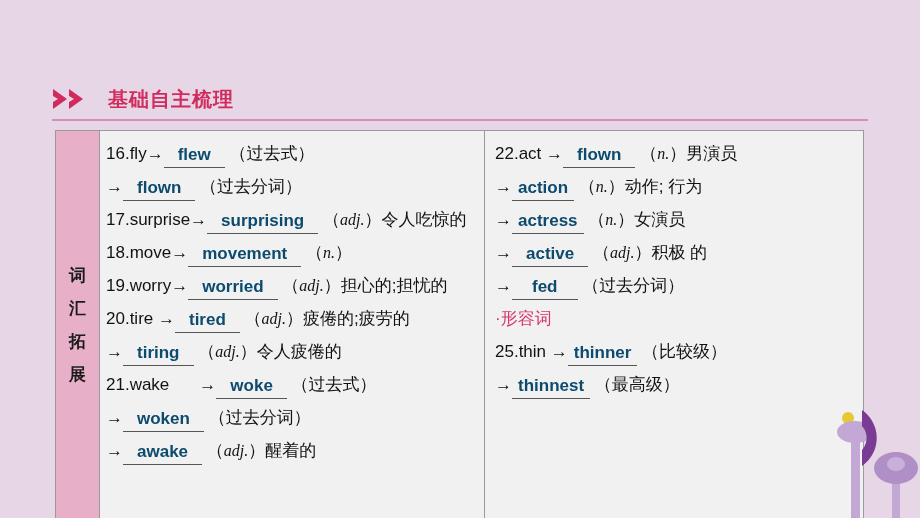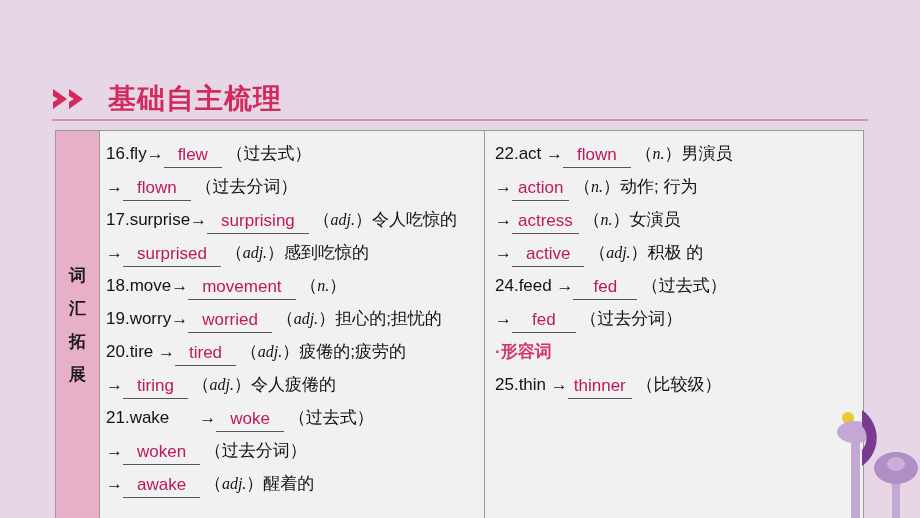--- a/index.html
+++ b/index.html
@@ -35,21 +35,21 @@
     display: flex;
     align-items: center;
   }
   #chevrons {
     display: block;
     margin-right: 12px;
     flex: 0 0 auto;
   }
   #section-title {
     color: #d12b5e;
-    font-size: 28px;
+    font-size: 20px;
     font-weight: bold;
     letter-spacing: 1px;
     line-height: 1;
     white-space: nowrap;
   }
   #header-rule {
     position: absolute;
     left: 52px;
     top: 119px;
     width: 816px;
@@ -111,39 +111,39 @@
     line-height: 33px;
     color: #121212;
     white-space: nowrap;
   }
   .entry.wrapline {
     white-space: normal;
   }
 
   
   .ans {
-    color: #be185d;
-    font-weight: normal;
+    color: #0c4a6e;
+    font-weight: bold;
     border-bottom: 1.5px solid #555;
     padding: 0 6px 1px 6px;
     display: inline-block;
     line-height: 22px;
     vertical-align: -1px;
   }
   .ans.wide  { padding-left: 14px; padding-right: 14px; }
   .ans.xwide { padding-left: 20px; padding-right: 20px; }
   .pos {
     font-style: italic;
     font-family: "Liberation Serif", "DejaVu Serif", serif;
     font-size: 16px;
   }
   .cn { color: #121212; }
   .bullet-head {
     color: #d6356a;
-    font-weight: bold;
+    font-weight: normal;
     font-size: 17px;
   }
   .gap { display: inline-block; width: 30px; }
 </style>
 </head>
 <body>
 
 <div id="header">
   <svg id="chevrons" width="44" height="22" viewBox="0 0 44 22">
     <path d="M1 1 L15 11 L1 21 L1 14 L6 11 L1 8 Z" fill="#d12b5e"></path>
@@ -159,38 +159,37 @@
       <span class="lbl-char">词</span>
       <span class="lbl-char">汇</span>
       <span class="lbl-char">拓</span>
       <span class="lbl-char">展</span>
     </div>
 
   <div class="col" id="col-left">
       <div class="entry"><span class="cn">16.fly→</span><span class="ans wide">flew</span><span class="cn"> （过去式）</span></div>
       <div class="entry"><span class="cn">→</span><span class="ans wide">flown</span><span class="cn"> （过去分词）</span></div>
       <div class="entry wrapline"><span class="cn">17.surprise→</span><span class="ans wide">surprising</span><span class="cn"> （</span><span class="pos">adj.</span><span class="cn">）令人吃惊的</span></div>
-      <div class="entry"><span class="cn">→</span><span class="ans wide">surprised</span><span class="cn"> （</span><span class="pos">adj.</span><span class="cn">）感到吃惊的</span></div>
       <div class="entry"><span class="cn">18.move→</span><span class="ans wide">movement</span><span class="cn"> （</span><span class="pos">n.</span><span class="cn">）</span></div>
       <div class="entry"><span class="cn">19.worry→</span><span class="ans wide">worried</span><span class="cn"> （</span><span class="pos">adj.</span><span class="cn">）担心的;担忧的</span></div>
       <div class="entry"><span class="cn">20.tire  →</span><span class="ans wide">tired</span><span class="cn"> （</span><span class="pos">adj.</span><span class="cn">）疲倦的;疲劳的</span></div>
       <div class="entry"><span class="cn">→</span><span class="ans wide">tiring</span><span class="cn"> （</span><span class="pos">adj.</span><span class="cn">）令人疲倦的</span></div>
       <div class="entry"><span class="cn">21.wake</span><span class="gap"></span><span class="cn">→</span><span class="ans wide">woke</span><span class="cn"> （过去式）</span></div>
       <div class="entry"><span class="cn">→</span><span class="ans wide">woken</span><span class="cn"> （过去分词）</span></div>
       <div class="entry"><span class="cn">→</span><span class="ans wide">awake</span><span class="cn"> （</span><span class="pos">adj.</span><span class="cn">）醒着的</span></div>
     </div>
   <div class="col" id="col-right">
       <div class="entry"><span class="cn"> 22.act →</span><span class="ans wide">flown</span><span class="cn"> （</span><span class="pos">n.</span><span class="cn">）男演员</span></div>
       <div class="entry"><span class="cn">→</span><span class="ans">action</span><span class="cn"> （</span><span class="pos">n.</span><span class="cn">）动作; 行为</span></div>
       <div class="entry"><span class="cn">→</span><span class="ans">actress</span><span class="cn"> （</span><span class="pos">n.</span><span class="cn">）女演员</span></div>
       <div class="entry"><span class="cn">→</span><span class="ans wide">active</span><span class="cn"> （</span><span class="pos">adj.</span><span class="cn">）积极 的</span></div>
-      <div class="entry"><span class="cn">24.feed →</span><span class="ans xwide">fed</span><span class="cn"> （过去式）</span></div>
       <div class="entry"><span class="cn">→</span><span class="ans xwide">fed</span><span class="cn"> （过去分词）</span></div>
       <div class="entry"><span class="bullet-head">·形容词</span></div>
       <div class="entry"><span class="cn">25.thin →</span><span class="ans">thinner</span><span class="cn"> （比较级）</span></div>
+      <div class="entry"><span class="cn">→</span><span class="ans">thinnest</span><span class="cn"> （最高级）</span></div>
     </div>
 
 </div>
 
 <svg id="corner-art" viewBox="0 0 120 130">
   <circle cx="48" cy="30" r="6" fill="#e8c832"></circle>
   <rect x="51" y="40" width="9" height="90" fill="#c3a7d4"></rect>
   <ellipse cx="55" cy="44" rx="18" ry="11" fill="#c3a7d4"></ellipse>
   <path d="M62 22 A34 34 0 0 1 62 78 L62 62 A18 18 0 0 0 62 38 Z" fill="#7a3b93"></path>
   <rect x="92" y="78" width="8" height="52" fill="#c3a7d4"></rect>

